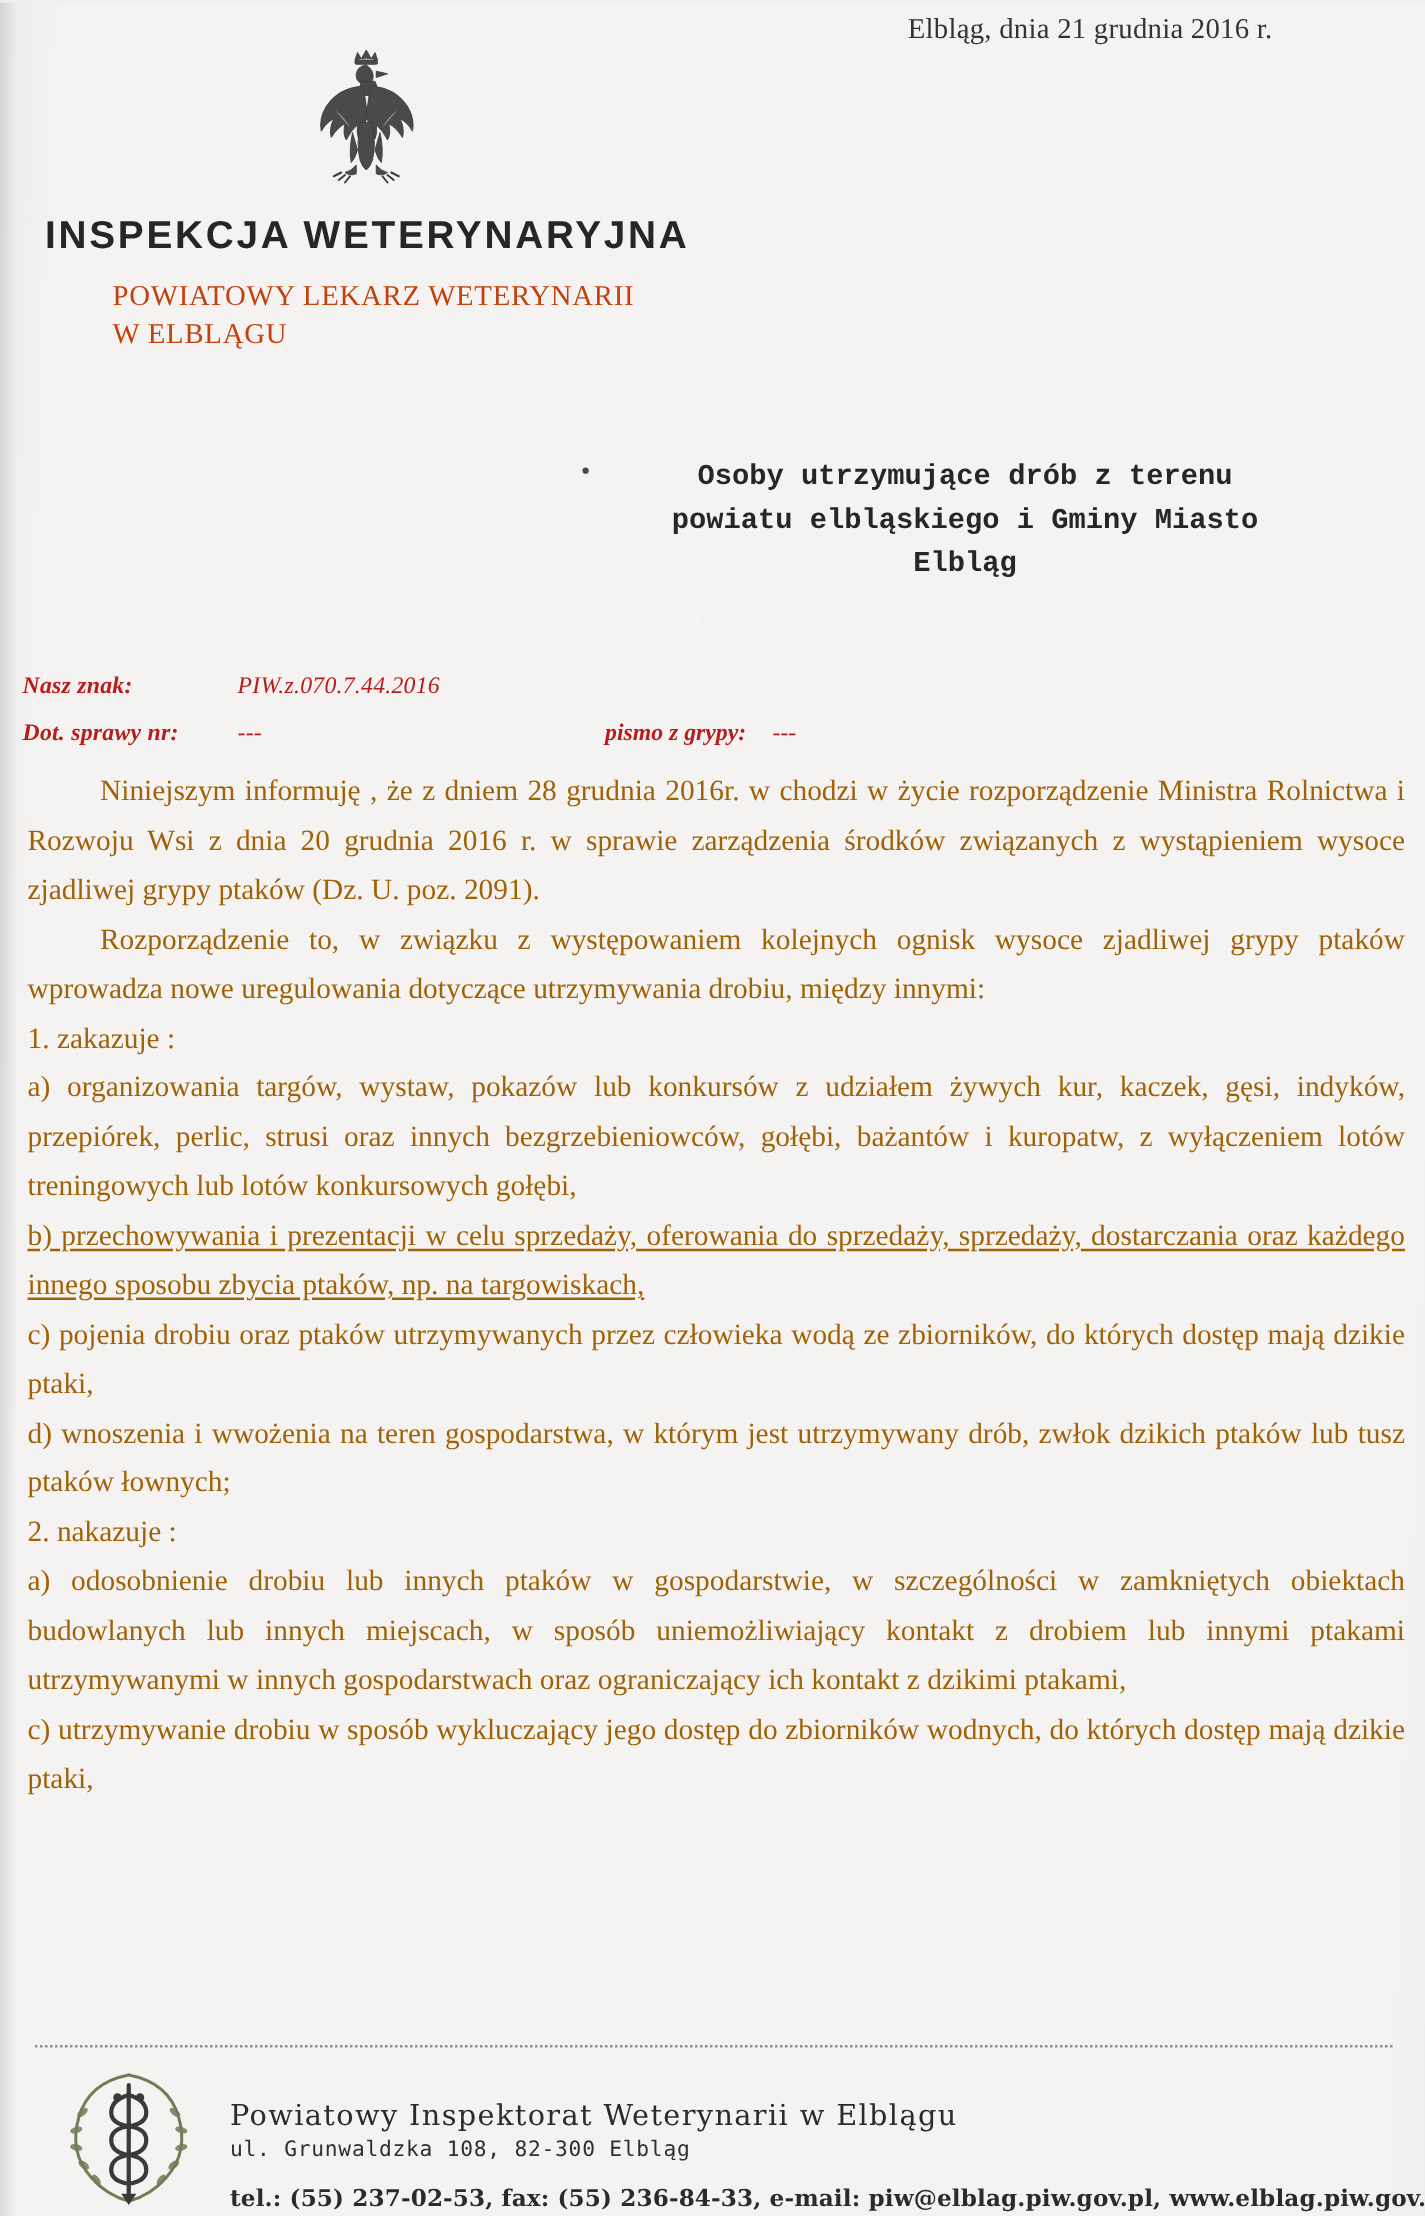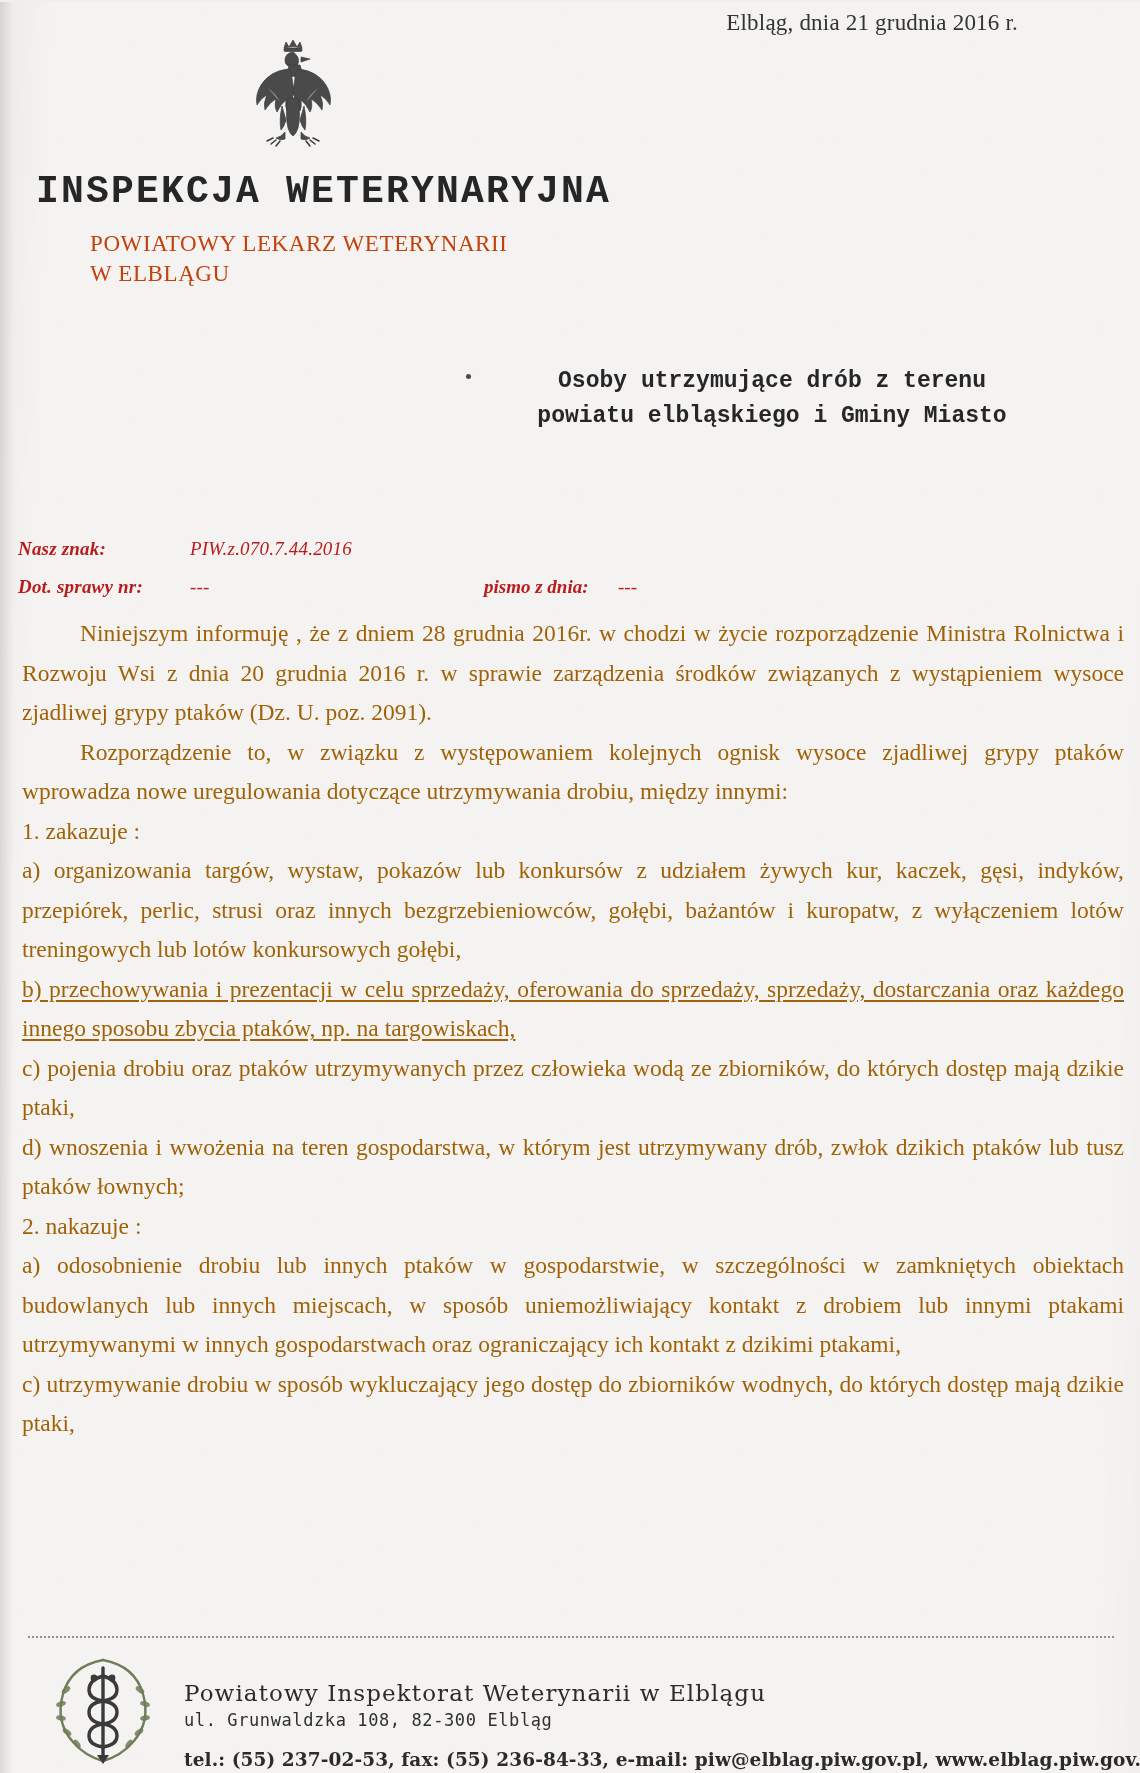--- a/index.html
+++ b/index.html
@@ -64,23 +64,23 @@
   .emblem svg { width: 100%; height: 100%; display: block; }
 
   
   .letterhead {
     position: absolute;
     top: 168px;
     left: 36px;
     width: 620px;
   }
   .org-title {
-    font-family: Liberation Mono, monospace;
+    font-family: Liberation Sans, sans-serif;
     font-weight: 700;
-    font-size: 38px;
+    font-size: 31px;
     letter-spacing: 2.2px;
     color: #262626;
     white-space: nowrap;
   }
   .org-sub {
     margin-top: 16px;
     padding-left: 54px;
     font-size: 23px;
     letter-spacing: 0.6px;
     line-height: 1.32;
@@ -247,31 +247,32 @@
       <div>POWIATOWY LEKARZ WETERYNARII</div>
       <div>W ELBLĄGU</div>
     </div>
   </div>
 
   <div class="addressee-dot"></div>
 
   <div class="addressee">
     <div>Osoby utrzymujące drób z terenu</div>
     <div>powiatu elbląskiego i Gminy Miasto</div>
+    <div>Elbląg</div>
   </div>
 
   <div class="refblock">
     <div class="ref-row">
       <span class="ref-label">Nasz znak:</span>
       <span class="ref-value">PIW.z.070.7.44.2016</span>
     </div>
     <div class="ref-row">
       <span class="ref-label">Dot. sprawy nr:</span>
       <span class="ref-value">---</span>
-      <span class="ref-label2">pismo z dnia:</span>
+      <span class="ref-label2">pismo z grypy:</span>
       <span class="ref-value2">---</span>
     </div>
   </div>
 
   <div class="body-text">
     <p class="indent">Niniejszym informuję , że z dniem 28 grudnia 2016r. w chodzi w życie rozporządzenie Ministra Rolnictwa i Rozwoju Wsi z dnia 20 grudnia 2016 r. w sprawie zarządzenia środków związanych z wystąpieniem wysoce zjadliwej grypy ptaków (Dz. U. poz. 2091).</p>
     <p class="indent">Rozporządzenie to, w związku z występowaniem kolejnych ognisk wysoce zjadliwej grypy ptaków wprowadza nowe uregulowania dotyczące utrzymywania drobiu, między innymi:</p>
     <p>1. zakazuje :</p>
     <p>a) organizowania targów, wystaw, pokazów lub konkursów z udziałem żywych kur, kaczek, gęsi, indyków, przepiórek, perlic, strusi oraz innych bezgrzebieniowców, gołębi, bażantów i kuropatw, z wyłączeniem lotów treningowych lub lotów konkursowych gołębi,</p>
     <p class="u">b) przechowywania i prezentacji w celu sprzedaży, oferowania do sprzedaży, sprzedaży, dostarczania oraz każdego innego sposobu zbycia ptaków, np. na targowiskach,</p>

